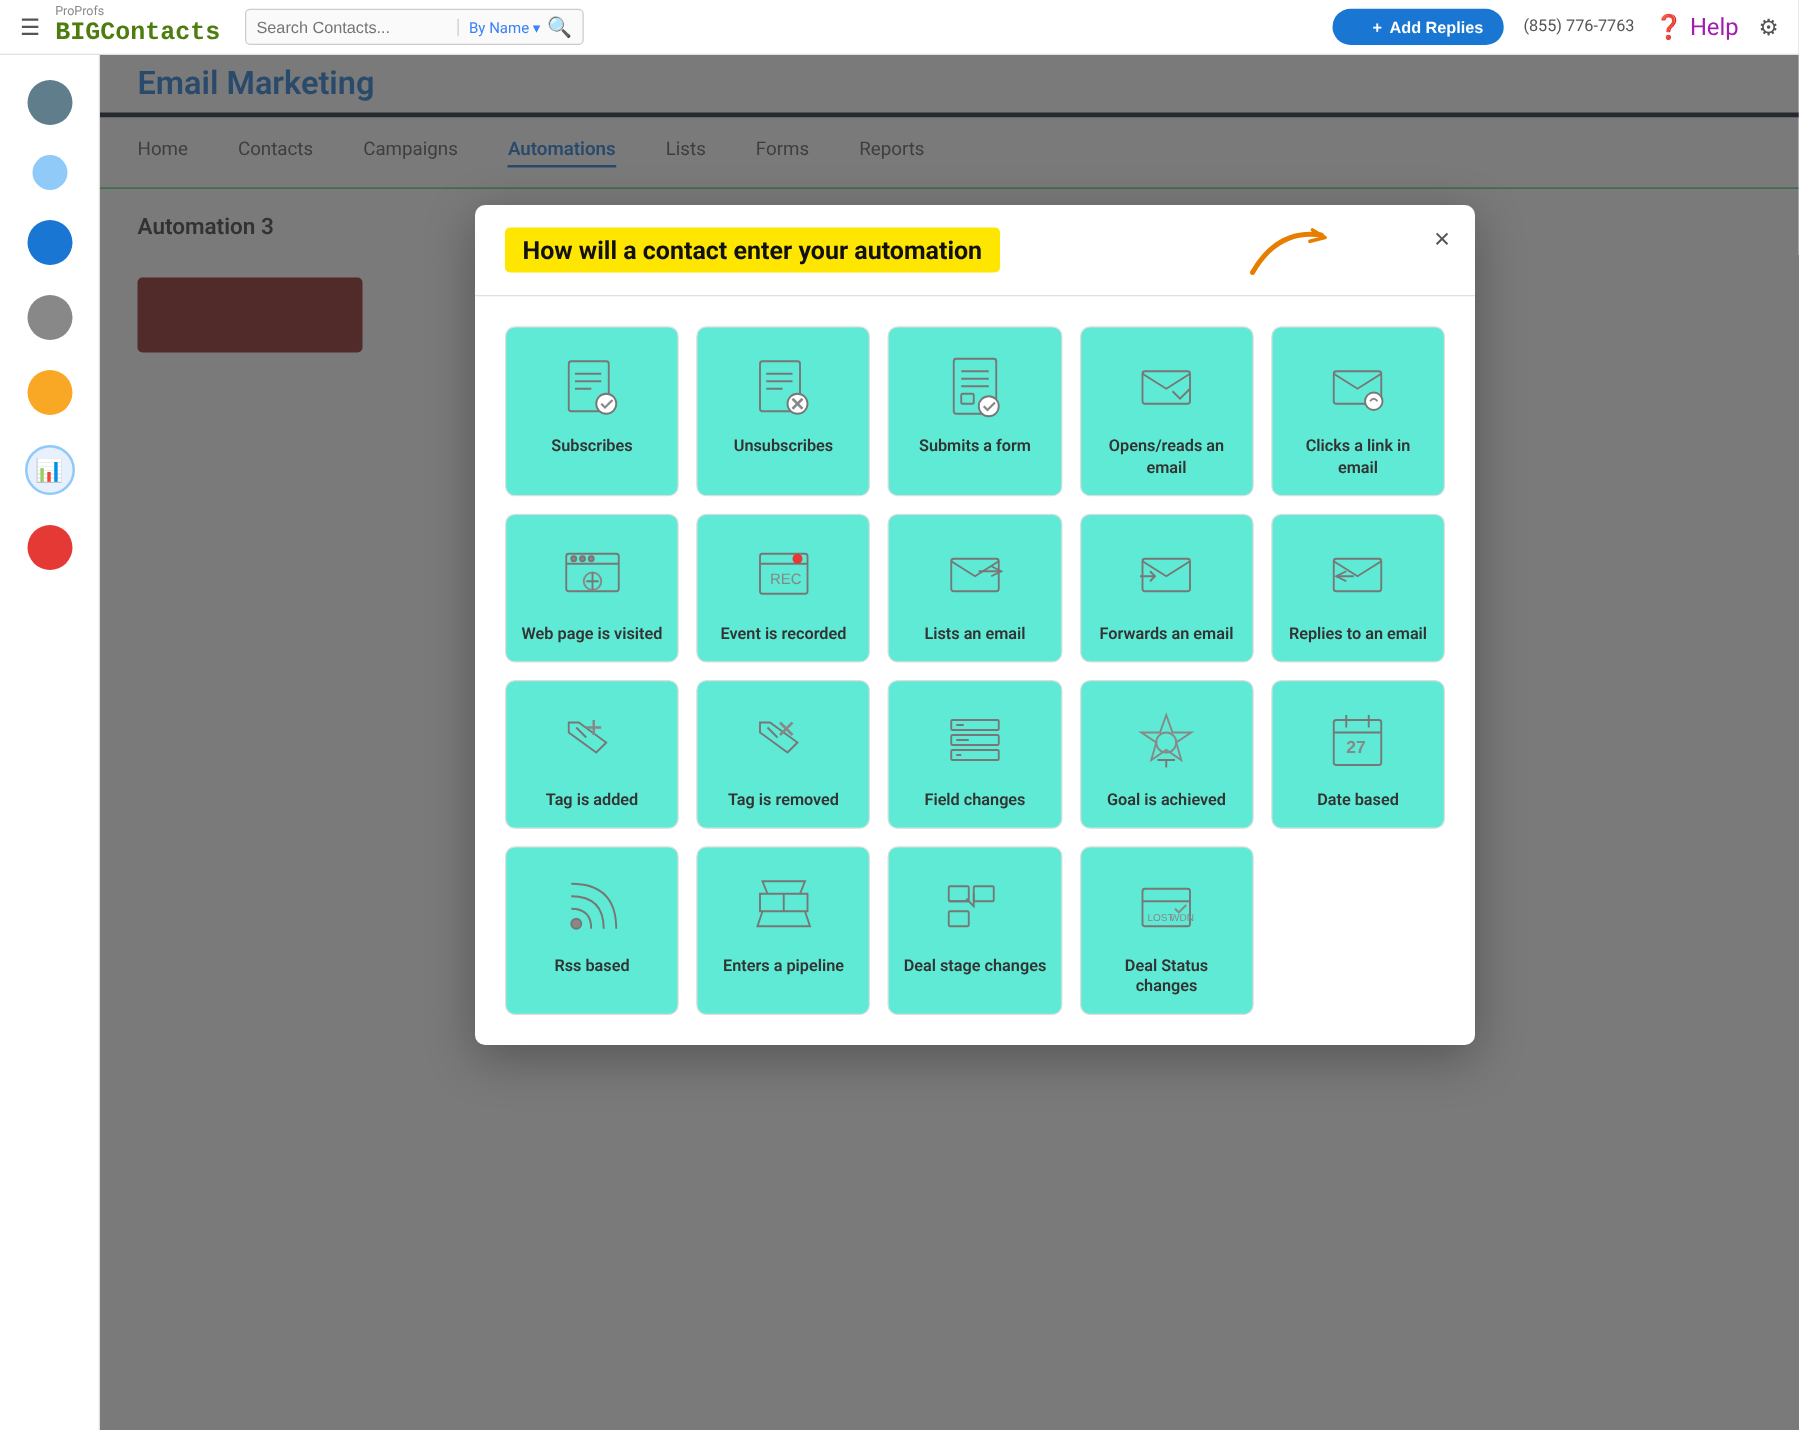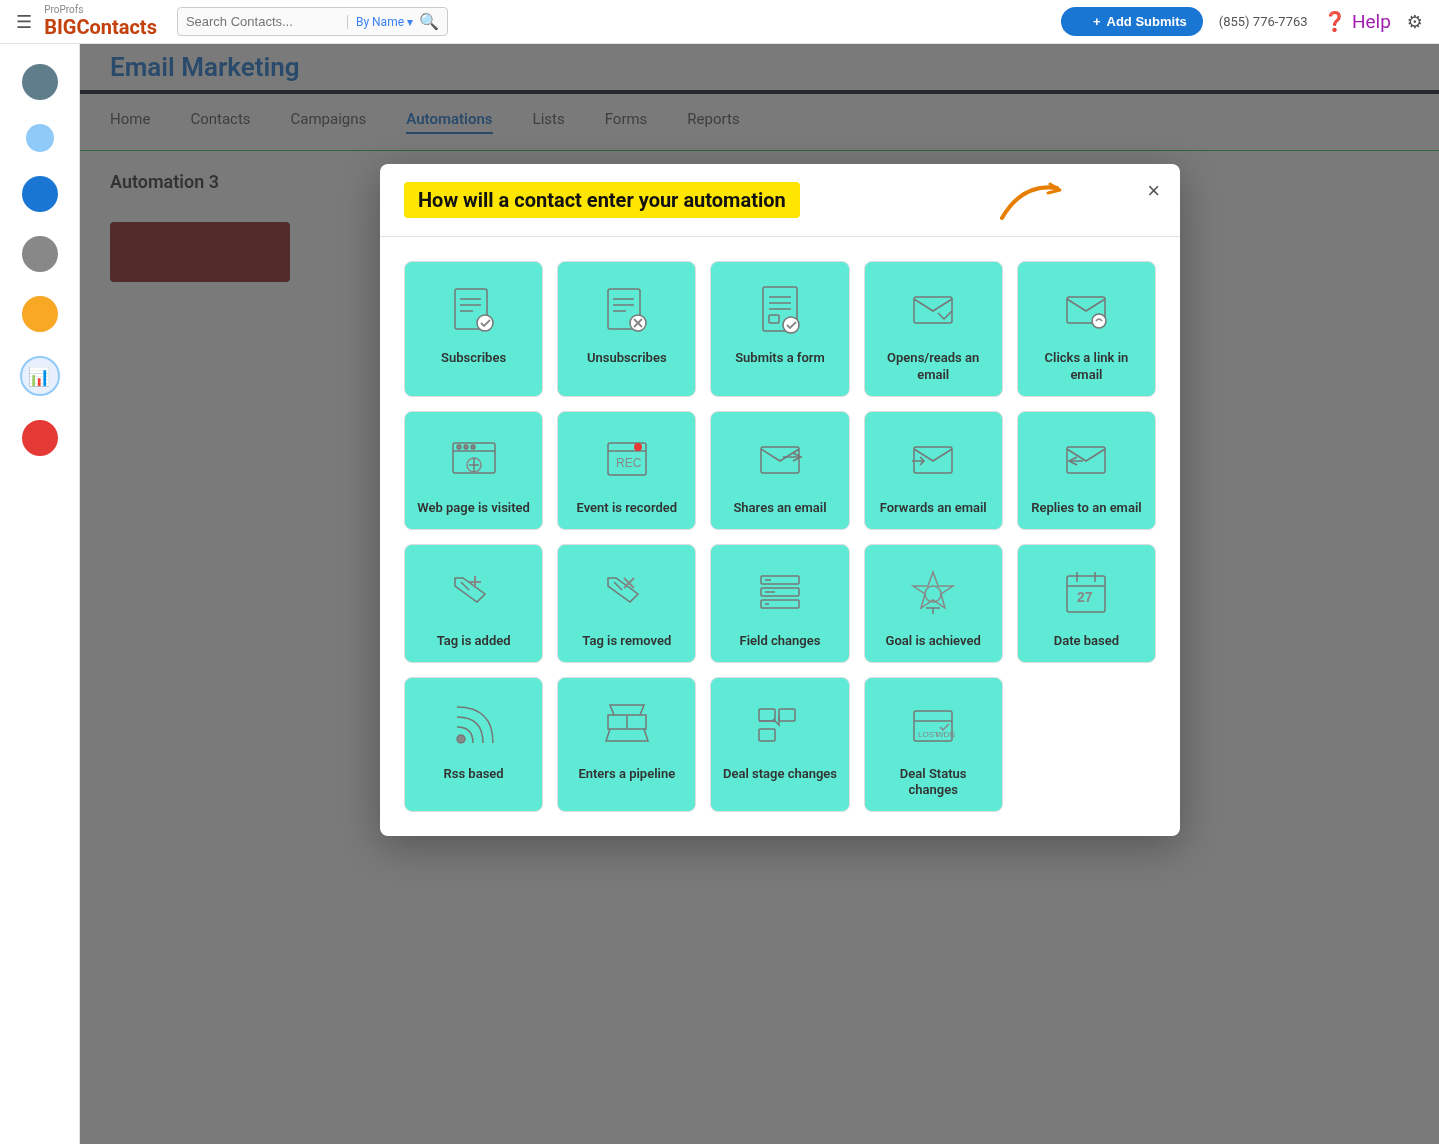--- a/index.html
+++ b/index.html
@@ -30,21 +30,22 @@
       cursor: pointer;
     }
     .logo-area {
       display: flex;
       align-items: center;
       margin-right: 20px;
     }
     .logo-text {
       font-size: 20px;
       font-weight: 700;
-      color: #c2410c;
+      color: #4d7c0f;
+      font-family: Liberation Mono, monospace;
     }
     .logo-sub {
       font-size: 10px;
       color: #888;
       display: block;
       line-height: 1;
     }
     .search-bar {
       display: flex;
       align-items: center;
@@ -309,21 +310,21 @@
     </div>
   </div>
   <div class="search-bar">
     <input type="text" placeholder="Search Contacts..." style="">
     <span class="search-by">By Name ▾</span>
     <span style="margin-left:6px;color:#888;">🔍</span>
   </div>
   <div class="nav-right">
     <button class="add-contact-btn">
       <span>👤+</span>
-      <span>Add Submits</span>
+      <span>Add Replies</span>
     </button>
     <span class="phone-text">(855) 776-7763</span>
     <span class="help-text">❓ <span>Help</span></span>
     <span class="settings-icon">⚙</span>
   </div>
 </div>
 
 <div class="main-layout">
 
   <div class="sidebar">
@@ -466,21 +467,21 @@
             </div>
             <div class="trigger-item">
               <div class="trigger-icon-area">
                 <svg viewBox="0 0 54 54" fill="none" stroke="#888" stroke-width="1.5">
       <rect x="8" y="14" width="38" height="26" rx="2"></rect>
       <path d="M8 16 L27 28 L46 16"></path>
       <path d="M40 20 L48 24 L40 28"></path>
       <line x1="30" y1="24" x2="48" y2="24"></line>
     </svg>
               </div>
-              <span class="trigger-label">Shares an email</span>
+              <span class="trigger-label">Lists an email</span>
             </div>
             <div class="trigger-item">
               <div class="trigger-icon-area">
                 <svg viewBox="0 0 54 54" fill="none" stroke="#888" stroke-width="1.5">
       <rect x="8" y="14" width="38" height="26" rx="2"></rect>
       <path d="M8 16 L27 28 L46 16"></path>
       <line x1="6" y1="28" x2="18" y2="28"></line>
       <path d="M14 24 L18 28 L14 32"></path>
     </svg>
               </div>

